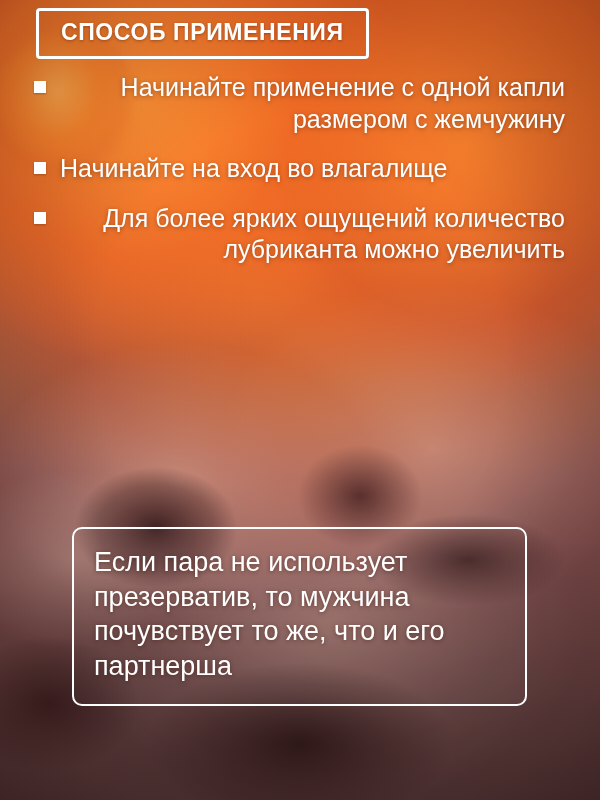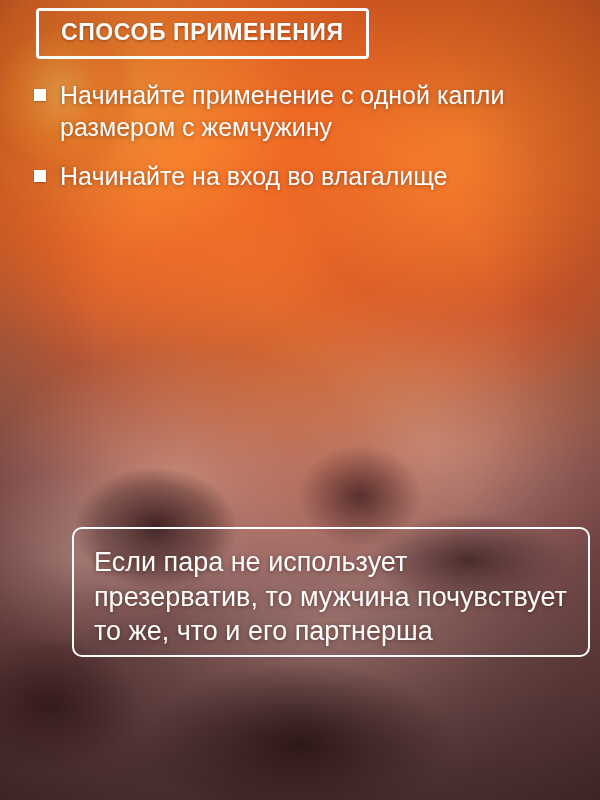--- a/index.html
+++ b/index.html
@@ -102,22 +102,23 @@
     color: #ffffff;
     font-size: 23px;
     font-weight: bold;
     letter-spacing: 0.6px;
     line-height: 1;
     text-shadow: 0 1px 3px rgba(80,30,10,0.45);
   }
   .bullets {
     position: absolute;
     left: 34px;
-    top: 80px;
+    top: 72px;
     width: 540px;
+    text-align: right;
   }
   .bullet {
     display: flex;
     align-items: flex-start;
     margin-bottom: 18px;
   }
   .bullet-marker {
     width: 12px;
     height: 12px;
     background: #ffffff;
@@ -130,25 +131,25 @@
     color: #ffffff;
     font-size: 25px;
     line-height: 1.26;
     text-shadow: 0 1px 4px rgba(90,40,15,0.5);
     max-width: 505px;
   }
   .callout {
     position: absolute;
     left: 72px;
     top: 527px;
-    width: 518px;
+    width: 455px;
     box-sizing: border-box;
     border: 2px solid #ffffff;
     border-radius: 10px;
-    padding: 16px 20px 6px 20px;
+    padding: 16px 20px 21px 20px;
     color: #ffffff;
     font-size: 27px;
     line-height: 1.28;
     text-shadow: 0 1px 4px rgba(60,25,15,0.55);
     background: rgba(255,255,255,0.03);
   }
 </style>
 </head>
 <body>
 
@@ -169,20 +170,24 @@
       <div class="bullet">
         <span class="bullet-marker"></span>
         <span class="bullet-text">Начинайте применение с одной капли размером с жемчужину</span>
       </div>
 
       <div class="bullet">
         <span class="bullet-marker"></span>
         <span class="bullet-text">Начинайте на вход во влагалище</span>
       </div>
 
+      <div class="bullet">
+        <span class="bullet-marker"></span>
+        <span class="bullet-text">Для более ярких ощущений количество лубриканта можно увеличить</span>
+      </div>
 
 
     </div>
 
     <div class="callout">Если пара не использует презерватив, то мужчина почувствует то же, что и его партнерша</div>
 
   </div>
 </div>
 
 </body></html>

